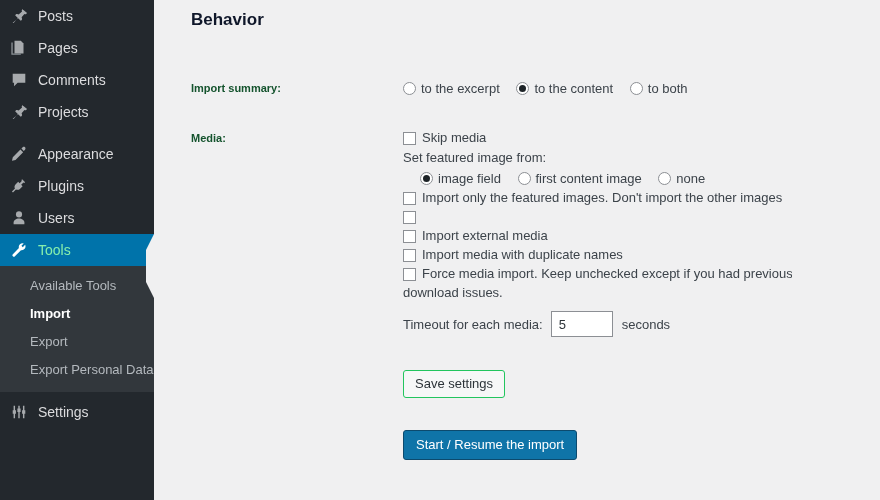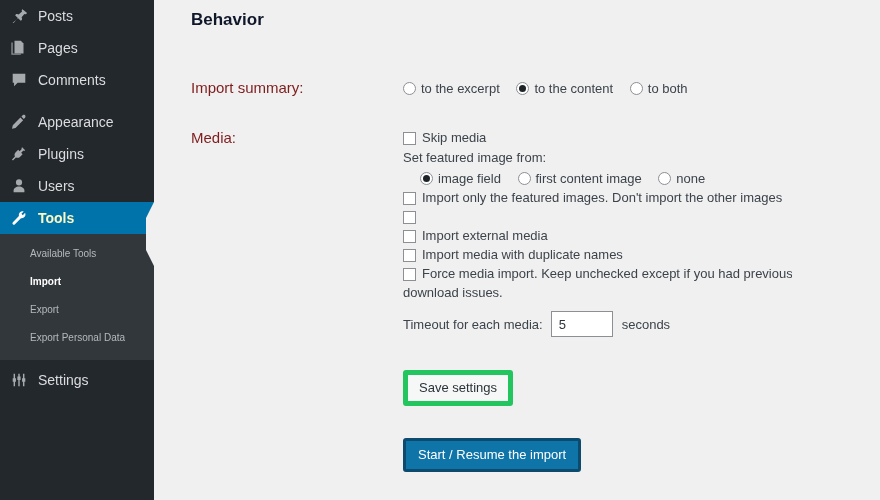--- a/index.html
+++ b/index.html
@@ -19,47 +19,47 @@
     background:#23282d;color:#dcdcde;overflow:hidden;
   }
   .menu-item{
     display:flex;align-items:center;height:32px;padding-left:9px;box-sizing:border-box;
     font-size:14px;color:#dcdcde;position:relative;
   }
   .menu-item .label{margin-left:9px;line-height:1;white-space:nowrap;}
   .menu-icon{width:20px;height:20px;display:flex;align-items:center;justify-content:center;flex:0 0 20px;}
   .menu-icon svg{display:block;}
   .menu-gap{height:10px;}
-  .menu-item.current{background:#0073aa;color:#fef9c3;font-weight:bold;text-align:right;}
+  .menu-item.current{background:#0073aa;color:#86efac;font-weight:normal;text-align:right;}
   .menu-item.current .notch{
     position:absolute;right:0;top:0;width:0;height:32px;
     border-style:solid;border-width:16px 8px 16px 0;
     border-color:transparent #f0f0f1 transparent transparent;
   }
   .submenu{background:#32373c;padding:6px 0 8px 0;}
   .submenu-item{
-    display:block;padding:6px 0 6px 30px;font-size:10px;color:#b4b9be;line-height:16px;
+    display:block;padding:6px 0 6px 30px;font-size:13px;color:#b4b9be;line-height:16px;
     white-space:nowrap;
   }
   .submenu-item.current{color:#fff;font-weight:bold;}
 
   
   .wrap{
     position:absolute;left:154px;top:0;right:0;bottom:0;
     background:#f0f0f1;padding:0 20px;box-sizing:border-box;overflow:hidden;
   }
   .page-title{
     font-size:17px;font-weight:bold;color:#0f172a;
     margin:8px 0 0 17px;line-height:24px;
   }
   .form-table{margin-top:46px;margin-left:17px;width:700px;}
   .row{display:flex;align-items:flex-start;}
   .row + .row{margin-top:28px;}
   .row-label{
-    width:212px;flex:0 0 212px;font-weight:normal;color:#7f1d1d;font-size:15px;
+    width:212px;flex:0 0 212px;font-weight:bold;color:#14532d;font-size:11px;
     padding-top:1px;line-height:18px;
   }
   .row-field{flex:1;line-height:19px;font-size:13px;color:#3c434a;}
 
   
   .ctl{
     display:inline-block;vertical-align:-3px;
     width:13px;height:13px;box-sizing:border-box;
     border:1px solid #8c8f94;background:#fff;
     position:relative;margin:0 5px 0 0;
@@ -80,27 +80,27 @@
   .timeout-input{
     width:62px;height:26px;box-sizing:border-box;
     border:1px solid #8c8f94;background:#fff;border-radius:0;
     font-family:"Liberation Sans", sans-serif;font-size:13px;color:#2c3338;
     padding:0 7px;line-height:24px;
   }
   .timeout-line .after{margin-left:9px;}
 
   .btn-secondary{
     display:inline-block;margin-top:33px;
-    background:#f6f7f7;border:5px solid #22c55e;color:#2c3338;
+    background:#f6f7f7;border:1px solid #22c55e;color:#2c3338;
     font-family:"Liberation Sans", sans-serif;font-size:13px;line-height:16px;
     padding:5px 11px;border-radius:3px;cursor:pointer;
   }
   .btn-primary{
     display:inline-block;margin-top:32px;
-    background:#0f74a8;border:3px solid #0c4a6e;color:#fff;
+    background:#0f74a8;border:1px solid #0c4a6e;color:#fff;
     font-family:"Liberation Sans", sans-serif;font-size:13px;line-height:16px;
     padding:6px 12px;border-radius:3px;cursor:pointer;
   }
 </style>
 </head>
 <body>
 
 <div class="screen">
 
   <div class="adminmenu">
@@ -127,20 +127,28 @@
 
     <div class="menu-item">
       <span class="menu-icon">
         <svg width="18" height="18" viewBox="0 0 20 20" fill="#a7aaad">
             <path d="M3 3h14v10H8.5L4.5 17v-4H3V3z"></path>
           </svg>
       </span>
       <span class="label">Comments</span>
     </div>
 
+    <div class="menu-item">
+      <span class="menu-icon">
+        <svg width="18" height="18" viewBox="0 0 20 20" fill="#a7aaad">
+            <path d="M14.5 2.1l-1.2 1.2c-.3.3-.4.8-.2 1.2l.3.6-3.8 3.1-1.6-.5c-.5-.1-1 0-1.3.4l-1 1 3 3L4 17.7 3.3 17l-.1.9.9-.1-.7-.7 5.6-4.7 3 3 1-1c.4-.4.5-.9.4-1.3l-.5-1.6 3.1-3.8.6.3c.4.2.9.1 1.2-.2l1.2-1.2-5.5-4.5z"></path>
+          </svg>
+      </span>
+      <span class="label">Projects</span>
+    </div>
 
     <div class="menu-gap"></div>
 
     <div class="menu-item">
       <span class="menu-icon">
         <svg width="18" height="18" viewBox="0 0 20 20" fill="#a7aaad">
             <path d="M16.7 2.6c-.7-.7-1.9-.7-2.6 0l-1.4 1.4 2.6 2.6 1.4-1.4c.7-.7.7-1.9 0-2.6zM11.6 5.1L3.1 13.6l-.9 3.9 3.9-.9 8.5-8.5-3-3z"></path>
           </svg>
       </span>
       <span class="label">Appearance</span>

